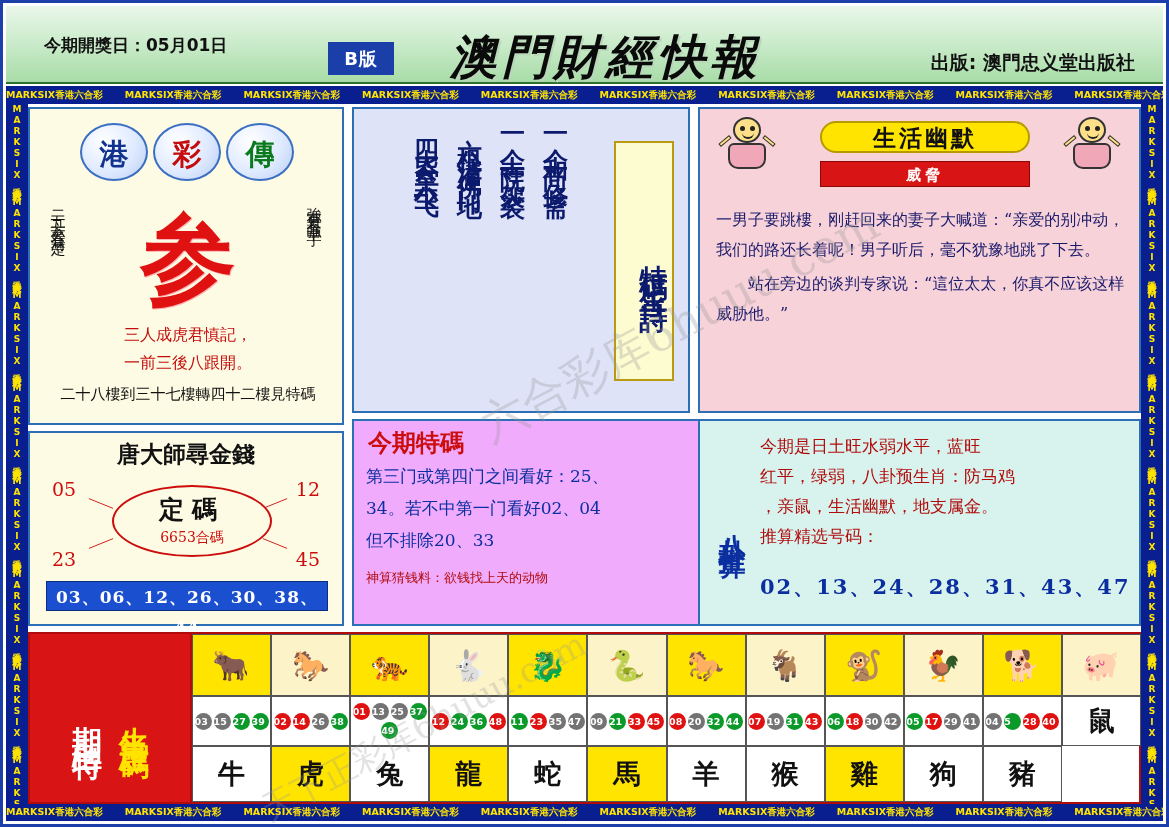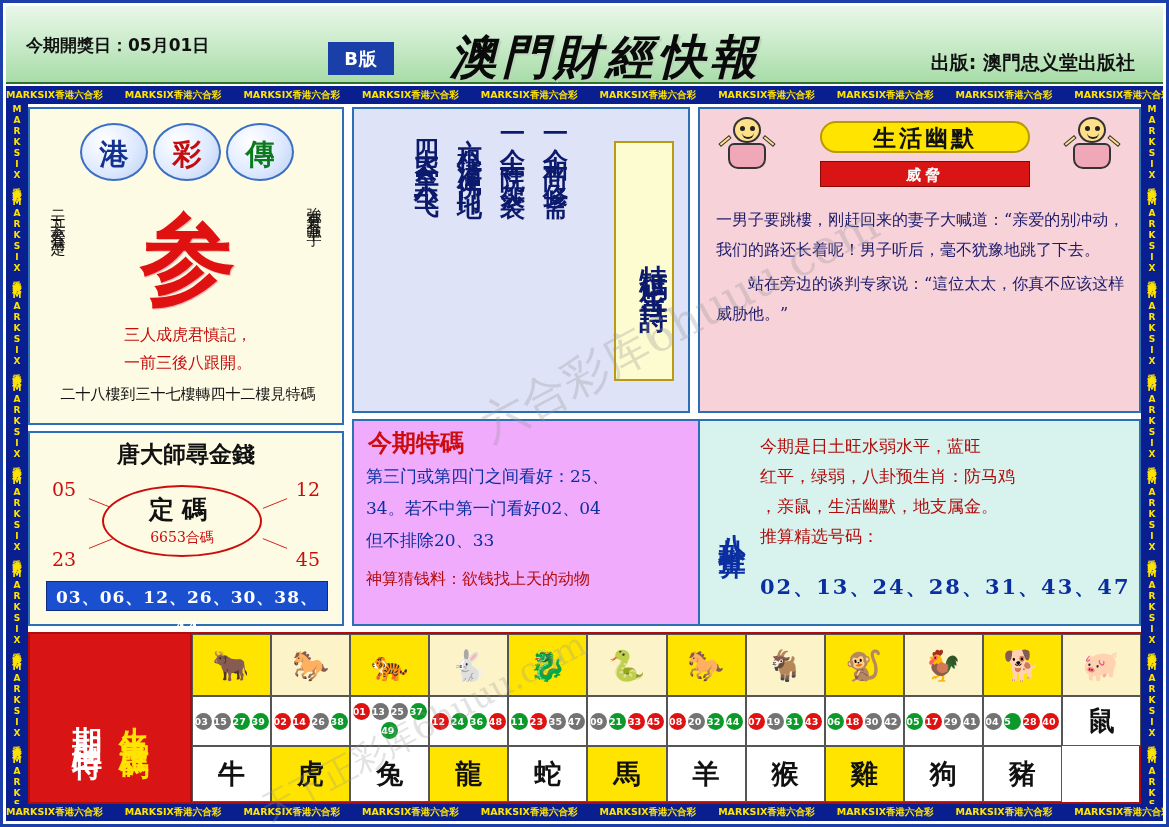--- a/index.html
+++ b/index.html
@@ -18,21 +18,21 @@
     overflow:hidden;
   }
 
   
   .header {
     position:absolute; left:3px; top:3px; width:1157px; height:78px;
     background:linear-gradient(180deg,#eaf7ea 0%,#cdeccd 45%,#a8dca8 100%);
     border-bottom:2px solid #2f6f2f;
   }
   .hdr-date {
-    position:absolute; left:20px; top:28px;
+    position:absolute; left:38px; top:28px;
     font-size:17px; font-weight:bold; color:#111;
     font-family:"DejaVu Sans","Liberation Sans",sans-serif;
   }
   .hdr-badge {
     position:absolute; left:322px; top:36px;
     width:66px; height:33px; background:#1b3fa8; color:#fff;
     font-size:18px; font-weight:bold; line-height:33px; text-align:center;
     border-radius:0;
     letter-spacing:1px;
   }
@@ -147,21 +147,21 @@
   }
   .tang-num {
     position:absolute; font-family:"DejaVu Serif","Liberation Serif",serif;
     font-size:19px; color:#cc0d0d;
   }
   .tn-tl { left:22px; top:45px; }
   .tn-tr { right:22px; top:45px; }
   .tn-bl { left:22px; top:115px; }
   .tn-br { right:22px; top:115px; }
   .tang-oval {
-    position:absolute; left:72px; top:52px; width:160px; height:72px;
+    position:absolute; left:82px; top:52px; width:160px; height:72px;
     border:2px solid #cc0d0d; border-radius:50%;
     background:#fdfbe3;
   }
   .tang-oval .w1 {
     position:absolute; top:6px; width:156px; text-align:center;
     font-family:"DejaVu Serif","Liberation Serif",serif;
     font-size:25px; font-weight:bold; color:#111; letter-spacing:8px;
   }
   .tang-oval .w2 {
     position:absolute; top:42px; width:156px; text-align:center;
@@ -228,21 +228,21 @@
     position:absolute; left:12px; width:318px;
     font-family:"DejaVu Serif","Liberation Serif",serif;
     font-size:17px; color:#0b2fa0;
   }
   .tl1 { top:44px; }
   .tl2 { top:76px; }
   .tl3 { top:108px; }
   .teima-bottom {
     position:absolute; left:12px; top:148px; width:318px;
     font-family:"DejaVu Serif","Liberation Serif",serif;
-    font-size:16px; color:#b00c0c;
+    font-size:13px; color:#b00c0c;
   }
 
   
   .p-humor {
     left:670px; top:3px; width:443px; height:306px;
     background:#f7d2d9;
     border:2px solid #2d6fb5;
   }
   .humor-banner {
     position:absolute; left:120px; top:12px; width:210px; height:32px;

